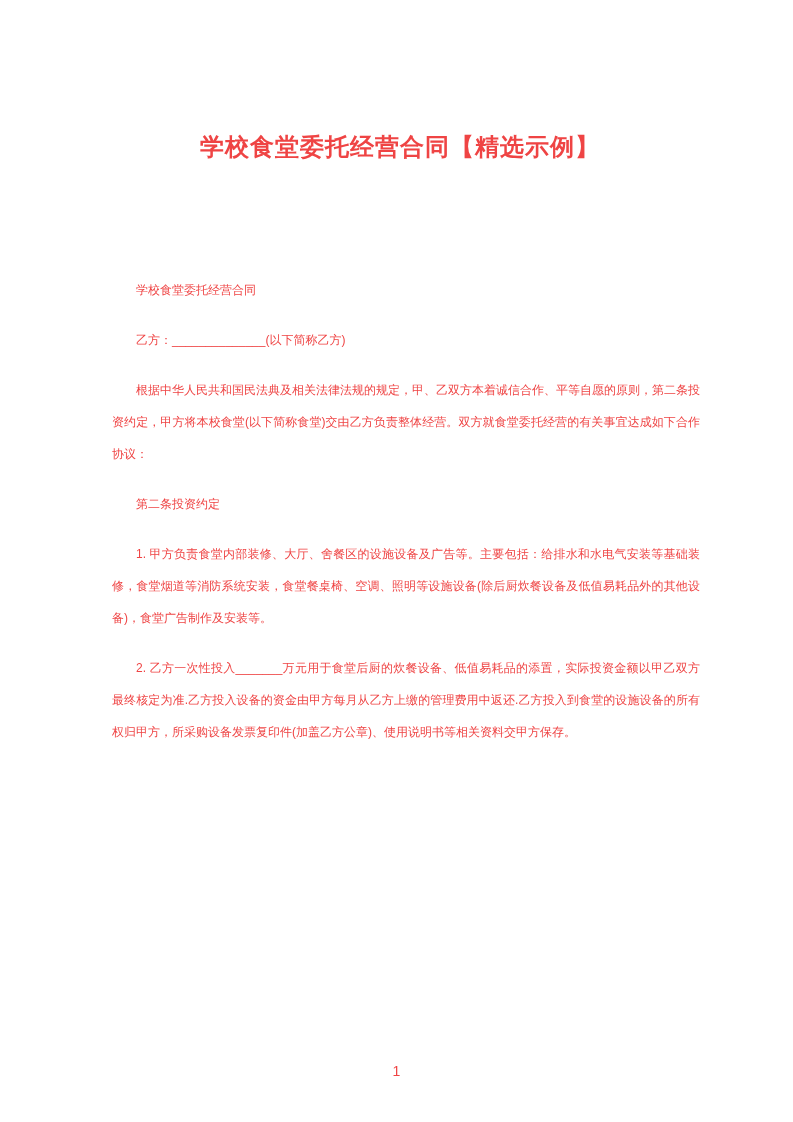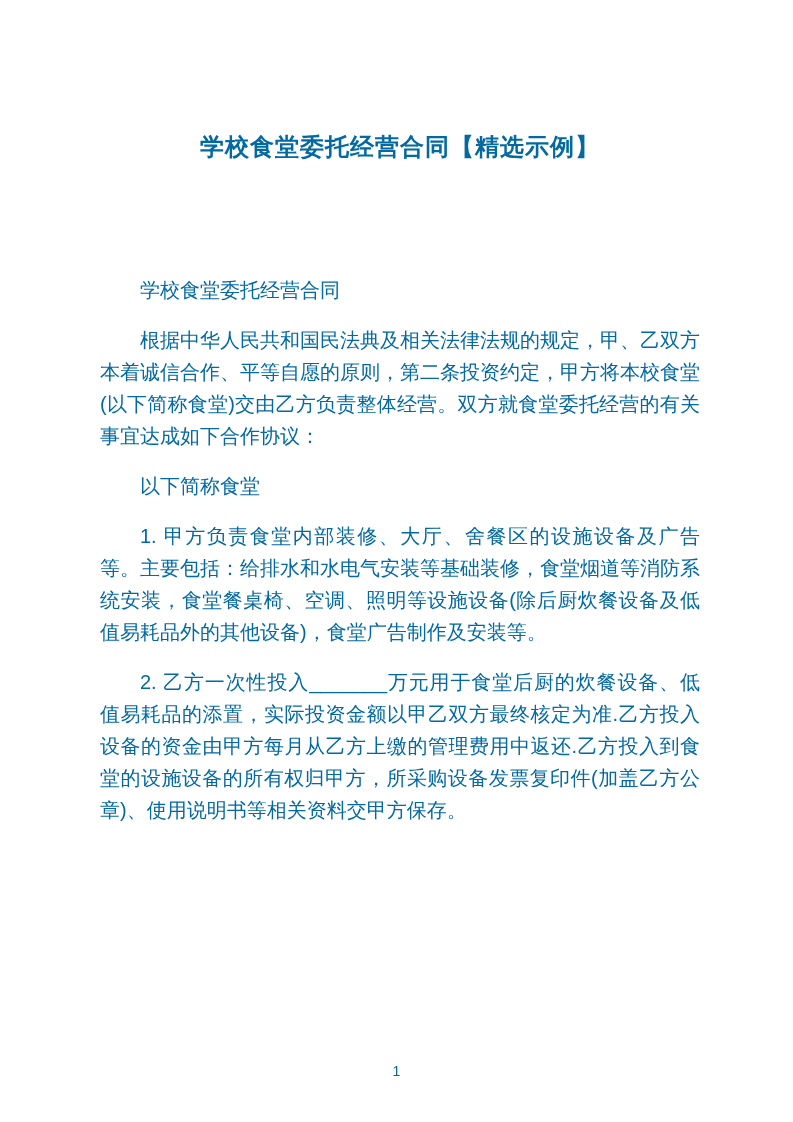--- a/index.html
+++ b/index.html
@@ -8,35 +8,35 @@
       background: #ffffff;
     }
     .page {
       position: relative;
       width: 793px;
       height: 1122px;
       margin: 0 auto;
       background: #ffffff;
       box-sizing: border-box;
       padding: 130px 93px 0 100px;
-      color: #0369a1;
+      color: #ef4444;
       font-family: "Liberation Sans", "DejaVu Sans", sans-serif;
       overflow: hidden;
     }
     .doc-title {
       margin: 0 0 110px 0;
       text-align: center;
       font-size: 24px;
       font-weight: bold;
       line-height: 34px;
       letter-spacing: 1px;
     }
     .para {
-      margin: 0 0 18px 0;
-      font-size: 20px;
+      margin: 0 0 18px 12px;
+      font-size: 12px;
       line-height: 32px;
       text-indent: 2em;
       text-align: justify;
       word-break: break-all;
     }
     .page-number {
       position: absolute;
       left: 0;
       right: 0;
       bottom: 42px;
@@ -48,26 +48,27 @@
 </head>
 <body>
 
 <div class="page">
 
   <h1 class="doc-title">学校食堂委托经营合同【精选示例】</h1>
 
   <p class="para">学校食堂委托经营合同</p>
 
 
+  <p class="para">乙方：______________(以下简称乙方)</p>
 
   <p class="para">根据中华人民共和国民法典及相关法律法规的规定，甲、乙双方本着诚信合作、平等自愿的原则，第二条投资约定，甲方将本校食堂(以下简称食堂)交由乙方负责整体经营。双方就食堂委托经营的有关事宜达成如下合作协议：</p>
 
 
 
-  <p class="para">以下简称食堂</p>
+  <p class="para">第二条投资约定</p>
 
   <p class="para">1. 甲方负责食堂内部装修、大厅、舍餐区的设施设备及广告等。主要包括：给排水和水电气安装等基础装修，食堂烟道等消防系统安装，食堂餐桌椅、空调、照明等设施设备(除后厨炊餐设备及低值易耗品外的其他设备)，食堂广告制作及安装等。</p>
 
   <p class="para">2. 乙方一次性投入_______万元用于食堂后厨的炊餐设备、低值易耗品的添置，实际投资金额以甲乙双方最终核定为准.乙方投入设备的资金由甲方每月从乙方上缴的管理费用中返还.乙方投入到食堂的设施设备的所有权归甲方，所采购设备发票复印件(加盖乙方公章)、使用说明书等相关资料交甲方保存。</p>
 
   <div class="page-number">1</div>
 
 </div>
 
 </body></html>

